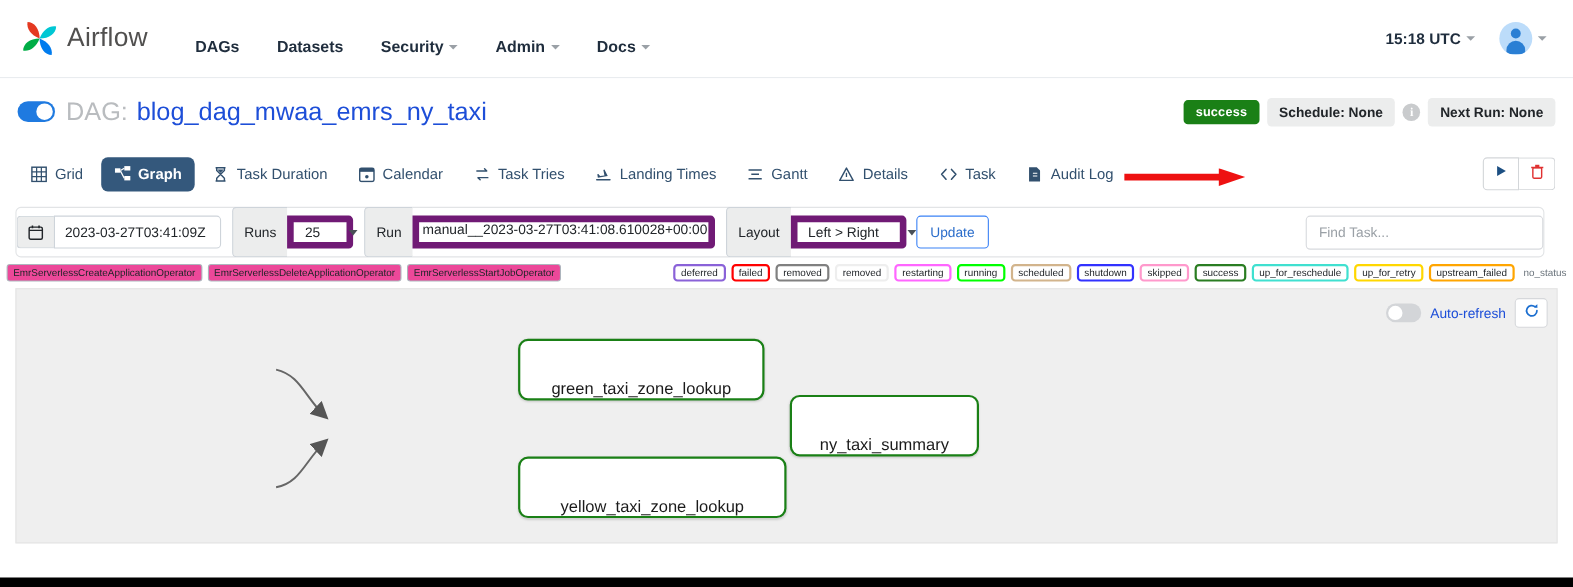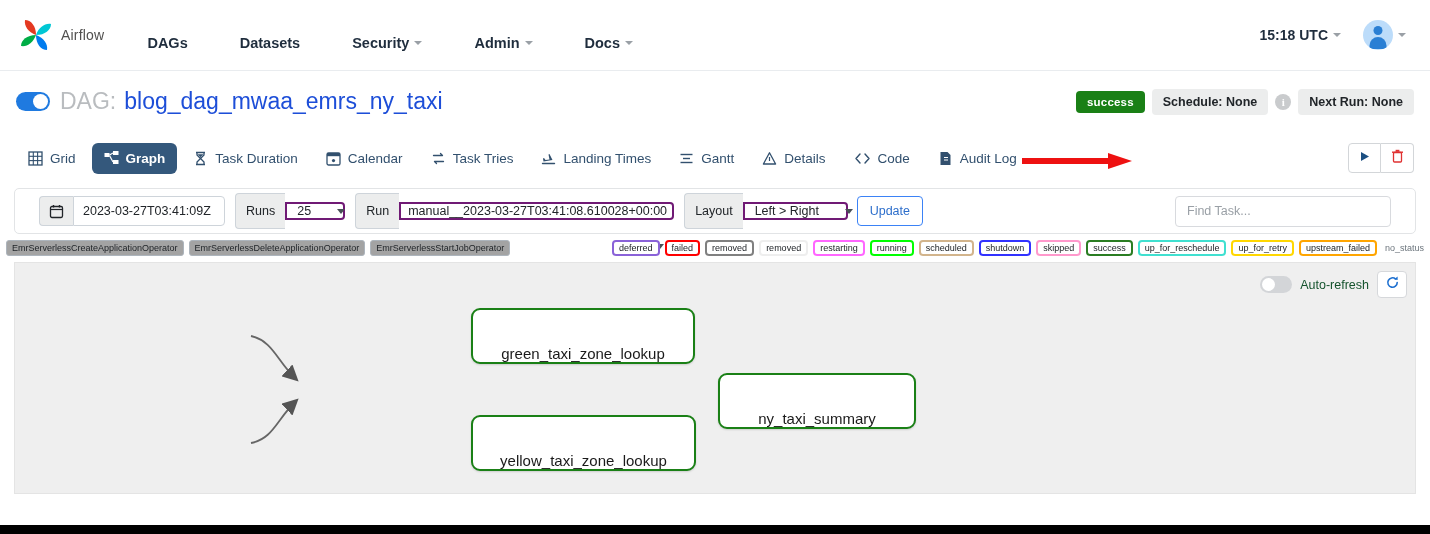--- a/index.html
+++ b/index.html
@@ -17,22 +17,22 @@
   .navbar {
     height: 70px;
     display: flex;
     align-items: center;
     padding: 0 18px;
     background: #fff;
     position: relative;
   }
   .brand { display: flex; align-items: center; margin-right: 26px; }
   .logo { width: 36px; height: 36px; position: relative; margin-right: 7px; }
-  .brand-text { font-size: 14px; color: #51504f; letter-spacing: .2px; }
-  .nav-items { display: flex; align-items: center; gap: 18px; margin-top: 16px; }
+  .brand-text { font-size: 24px; color: #51504f; letter-spacing: .2px; }
+  .nav-items { display: flex; align-items: center; gap: 0px; margin-top: 16px; }
   .nav-link {
     font-size: 14.5px; font-weight: bold; color: #1f2d3d;
     padding: 8px 17px; cursor: pointer; white-space: nowrap;
     display: flex; align-items: center;
   }
   .caret {
     display: inline-block; margin-left: 5px;
     width: 0; height: 0;
     border-left: 4px solid transparent;
     border-right: 4px solid transparent;
@@ -114,38 +114,38 @@
   .tabs-right { margin-left: auto; display: flex; }
   .icon-btn {
     width: 33px; height: 30px; border: 1px solid #d3d6d9; background: #fff;
     display: flex; align-items: center; justify-content: center; cursor: pointer;
   }
   .icon-btn.left { border-radius: 4px 0 0 4px; }
   .icon-btn.right { border-radius: 0 4px 4px 0; border-left: none; }
 
   
   .toolbar {
-    margin: 4px 14px 0 14px; height: 46px;
+    margin: 4px 26px 0 14px; height: 46px;
     border: 1px solid #e2e4e6; border-radius: 5px;
-    display: flex; align-items: center; padding: 0 24px; gap: 0px;
+    display: flex; align-items: center; padding: 0 0; gap: 0px;
   }
   .input-group { display: flex; align-items: center; }
   .ig-addon {
     background: #eceded; border: 1px solid #ced4da; border-right: none;
-    height: 36px; display: flex; align-items: center; padding: 0 10px;
+    height: 46px; display: flex; align-items: center; padding: 0 10px;
     font-size: 12.5px; color: #212529; border-radius: 4px 0 0 4px;
   }
   .ig-field {
     background: #fff; border: 1px solid #ced4da; height: 30px;
     display: flex; align-items: center; padding: 0 9px;
     font-size: 12.5px; color: #212529; white-space: nowrap;
   }
   .ig-field.last { border-radius: 0 4px 4px 0; }
   .ig-select {
-    background: #fff; border: 2px solid #701a75; height: 18px;
+    background: #fff; border: 6px solid #701a75; height: 30px;
     display: flex; align-items: center; gap: 26px; padding: 0 8px 0 10px;
     font-size: 12.5px; color: #212529; cursor: pointer; white-space: nowrap;
   }
   .ig-select.end { border-radius: 0 4px 4px 0; }
   .sel-caret {
     width: 0; height: 0; margin-left: auto;
     border-left: 4px solid transparent; border-right: 4px solid transparent;
     border-top: 5px solid #495057;
   }
   .btn-update {
@@ -167,21 +167,21 @@
   }
 
   
   .legend-row {
     display: flex; align-items: center; padding: 6px 2px 6px 6px;
     height: 28px; font-size: 9px;
   }
   .op-chip {
     border: 1px solid #adb5bd; border-radius: 3px;
     padding: 2px 5px; margin-right: 5px; color: #212529;
-    font-size: 9px; white-space: nowrap; background: #a3a3a3; cursor: pointer;
+    font-size: 9px; white-space: nowrap; background: #ec4899; cursor: pointer;
   }
   .legend-spacer { flex: 1; }
   .st-chip {
     border: 2px solid #999; border-radius: 4px;
     padding: 1px 5px; margin-left: 5px; font-size: 9px;
     white-space: nowrap; background: #fff; cursor: pointer;
   }
   .no-status { margin-left: 8px; margin-right: 4px; font-size: 9px; color: #6c757d; }
 
   
@@ -194,21 +194,21 @@
     display: flex; align-items: center; gap: 8px;
   }
   .switch {
     width: 32px; height: 17px; border-radius: 9px; background: #d3d5d8;
     position: relative; cursor: pointer;
   }
   .switch::after {
     content: ""; position: absolute; top: 2px; left: 2px;
     width: 13px; height: 13px; border-radius: 50%; background: #fff;
   }
-  .refresh-label { font-size: 12.5px; color: #14532d; }
+  .refresh-label { font-size: 12.5px; color: #1d4ed8; }
   .refresh-btn {
     width: 30px; height: 27px; background: #fff; border: 1px solid #d6d8db;
     border-radius: 4px; display: flex; align-items: center; justify-content: center;
     cursor: pointer;
   }
   .node {
     position: absolute; background: #fff; border: 2.5px solid #1a8016;
     border-radius: 9px; display: flex; align-items: flex-end; justify-content: center;
     font-size: 15px; color: #1a1a1a; cursor: pointer;
     box-shadow: 0 1px 2px rgba(0,0,0,.14);
@@ -364,21 +364,21 @@
         </svg>
     </span>
     <span>Details</span>
   </div>
   <div class="tab">
     <span>
       <svg width="17" height="15" viewBox="0 0 17 15">
           <path d="M6 3L2 7.5 6 12M11 3l4 4.5-4 4.5" fill="none" stroke="#32506e" stroke-width="1.4" stroke-linecap="round" stroke-linejoin="round"></path>
         </svg>
     </span>
-    <span>Code</span>
+    <span>Task</span>
   </div>
   <div class="tab">
     <span>
       <svg width="15" height="15" viewBox="0 0 15 15">
           <path d="M2.5 1h7l3 3v10h-10z" fill="#32506e"></path>
           <path d="M6 6.5h4M6 9h4" stroke="#fff" stroke-width="1.1"></path>
         </svg>
     </span>
     <span>Audit Log</span>
   </div>
@@ -486,21 +486,21 @@
         <polygon points="0,0 9,4.5 0,9" fill="#555"></polygon>
       </marker>
     </defs>
     <path d="M236 73 C258 78, 262 98, 281 116" fill="none" stroke="#666" stroke-width="1.8" marker-end="url(#arw)"></path>
     <path d="M236 180 C258 176, 262 156, 281 138" fill="none" stroke="#666" stroke-width="1.8" marker-end="url(#arw)"></path>
   </svg>
 
   <div class="node" style="left:456px;top:45px;width:224px;height:56px;">
     <span>green_taxi_zone_lookup</span>
   </div>
-  <div class="node" style="left:456px;top:152px;width:225px;height:56px;">
+  <div class="node" style="left:456px;top:152px;width:244px;height:56px;">
     <span>yellow_taxi_zone_lookup</span>
   </div>
-  <div class="node" style="left:703px;top:110px;width:198px;height:56px;">
+  <div class="node" style="left:703px;top:96px;width:172px;height:56px;">
     <span>ny_taxi_summary</span>
   </div>
 </div>
 
 <div class="bottom-bar"></div>
 
 </body></html>

